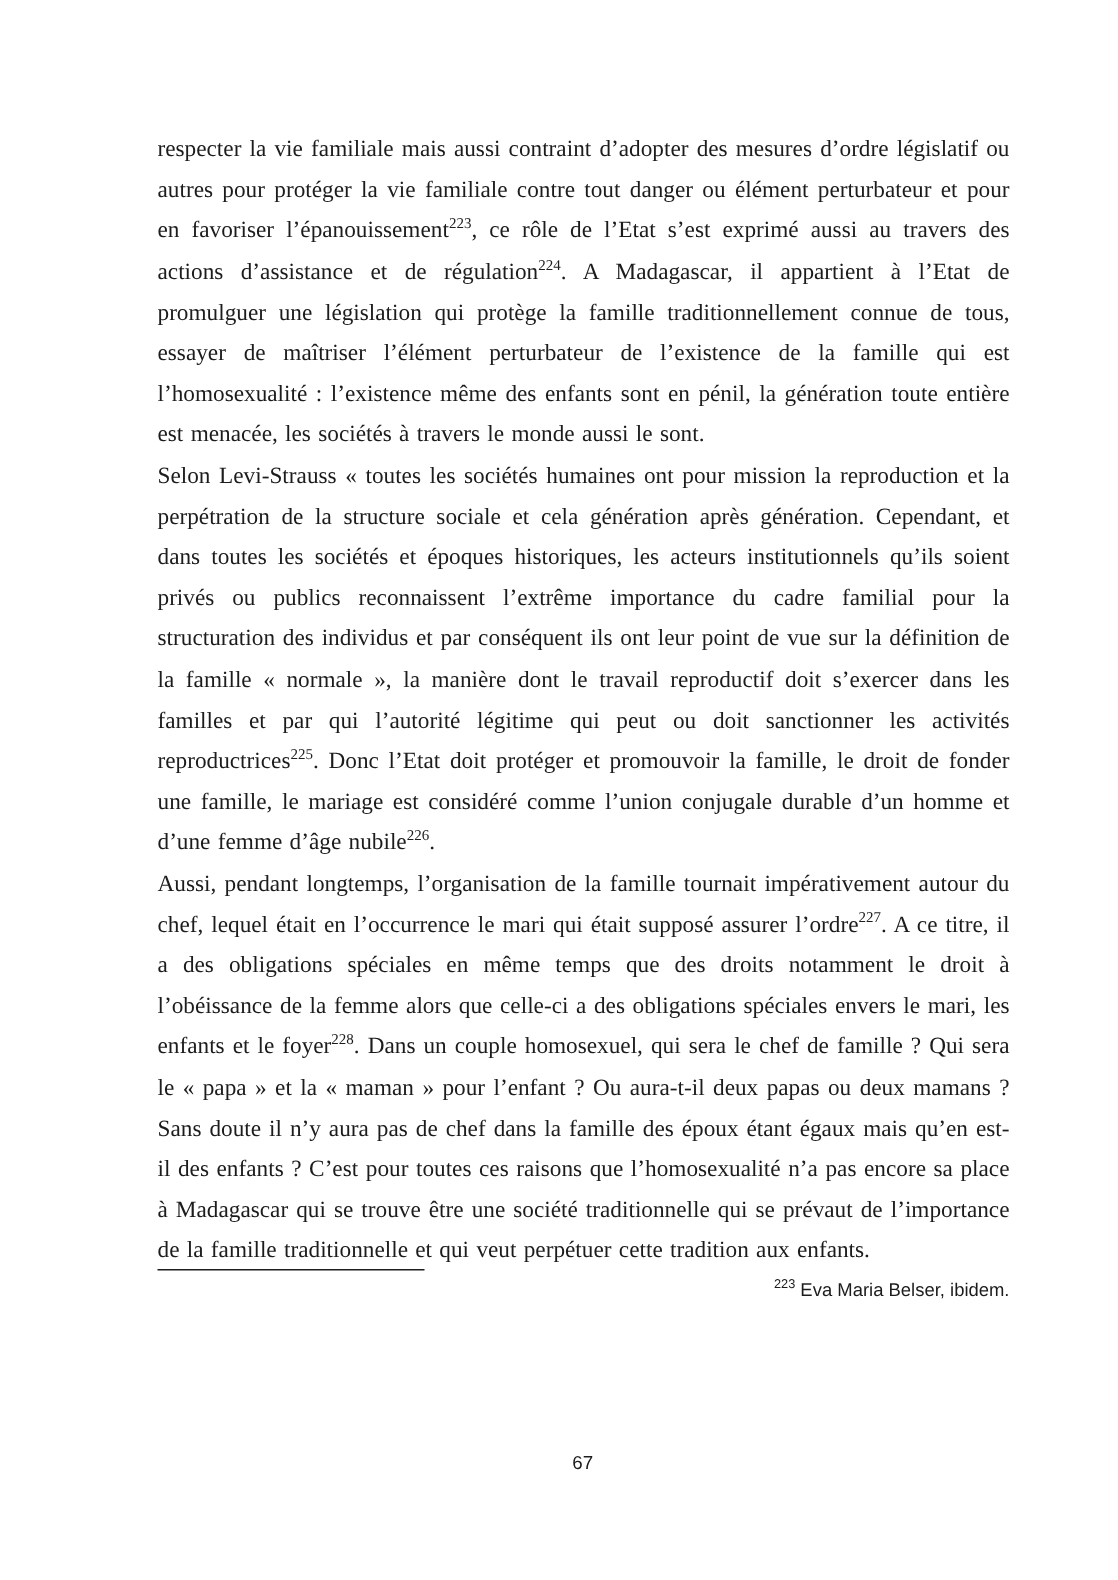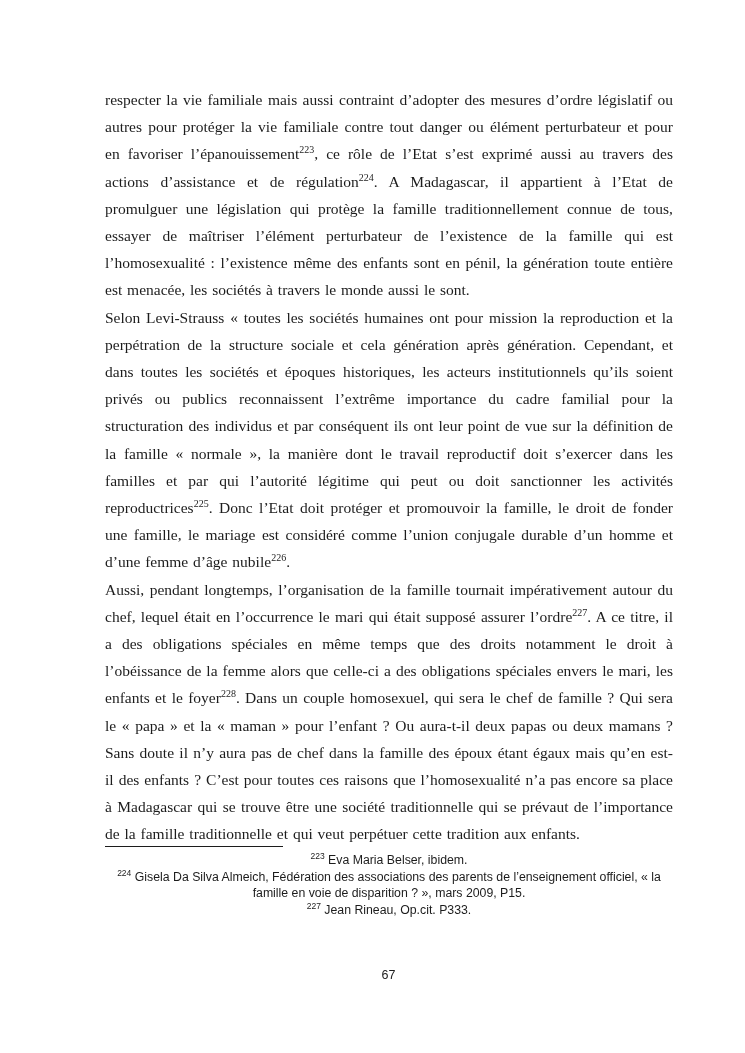--- a/index.html
+++ b/index.html
@@ -48,21 +48,21 @@
     left: 89px;
     top: 852px;
     width: 568px;
     font-family: "Liberation Sans", sans-serif;
     font-size: 12.3px;
     line-height: 16.6px;
     color: #1c1c1c;
   }
   .footnote {
     margin: 0;
-    text-align: center;
+    text-align: right;
   }
   .footnote sup.fn-num {
     font-size: 8.5px;
     line-height: 0;
     vertical-align: super;
   }
   .page-number {
     position: absolute;
     left: 0;
     top: 968px;
@@ -78,17 +78,15 @@
 
 <div class="page">
   <div class="body-text" id="body-text">
       <p class="para">respecter la vie familiale mais aussi contraint d’adopter des mesures d’ordre législatif ou autres pour protéger la vie familiale contre tout danger ou élément perturbateur et pour en favoriser l’épanouissement<sup class="fn-ref">223</sup>, ce rôle de l’Etat s’est exprimé aussi au travers des actions d’assistance et de régulation<sup class="fn-ref">224</sup>.  A Madagascar, il appartient à l’Etat de promulguer une législation qui protège la famille traditionnellement connue de tous, essayer de maîtriser l’élément perturbateur de l’existence de la famille qui est l’homosexualité : l’existence même des enfants sont en pénil, la génération toute entière est menacée, les sociétés à travers le monde aussi le sont.</p>
       <p class="para">Selon Levi-Strauss « toutes les sociétés humaines ont pour mission la reproduction et la perpétration de la structure sociale et cela génération après génération. Cependant, et dans toutes les sociétés et époques historiques, les acteurs institutionnels qu’ils soient privés ou publics reconnaissent l’extrême importance du cadre familial pour la structuration des individus et par conséquent ils ont leur point de vue sur la définition de la famille « normale », la manière dont le travail reproductif doit s’exercer dans les familles et par qui l’autorité légitime qui peut ou doit sanctionner les activités reproductrices<sup class="fn-ref">225</sup>. Donc l’Etat doit protéger et promouvoir la famille, le droit de fonder une famille, le mariage est considéré comme l’union conjugale durable d’un homme et d’une femme d’âge nubile<sup class="fn-ref">226</sup>.</p>
       <p class="para">Aussi, pendant longtemps, l’organisation de la famille tournait impérativement autour du chef, lequel était en l’occurrence le mari qui était supposé assurer l’ordre<sup class="fn-ref">227</sup>. A ce titre, il a des obligations spéciales en même temps que des droits notamment le droit à l’obéissance de la femme alors que celle-ci a des obligations spéciales envers le mari, les enfants et le foyer<sup class="fn-ref">228</sup>. Dans un couple homosexuel, qui sera le chef de famille ? Qui sera le « papa » et la « maman » pour l’enfant ? Ou aura-t-il deux papas ou deux mamans ? Sans doute il n’y aura pas de chef dans la famille des époux étant égaux mais qu’en est-il des enfants ? C’est pour toutes ces raisons que l’homosexualité n’a pas encore sa place à Madagascar qui se trouve être une société traditionnelle qui se prévaut de l’importance de la famille traditionnelle et qui veut perpétuer cette tradition aux enfants.</p>
     </div>
   <div class="footnote-sep"></div>
   <div class="footnotes" id="footnotes">
       <p class="footnote"><sup class="fn-num">223</sup> Eva Maria Belser, ibidem.</p>
-      <p class="footnote"><sup class="fn-num">224</sup> Gisela Da Silva Almeich, Fédération des associations des parents de l’enseignement officiel, « la famille en voie de disparition ? », mars 2009, P15.</p>
-      <p class="footnote"><sup class="fn-num">227</sup> Jean Rineau, Op.cit. P333.</p>
     </div>
   <div class="page-number">67</div>
 </div>
 
 </body></html>

